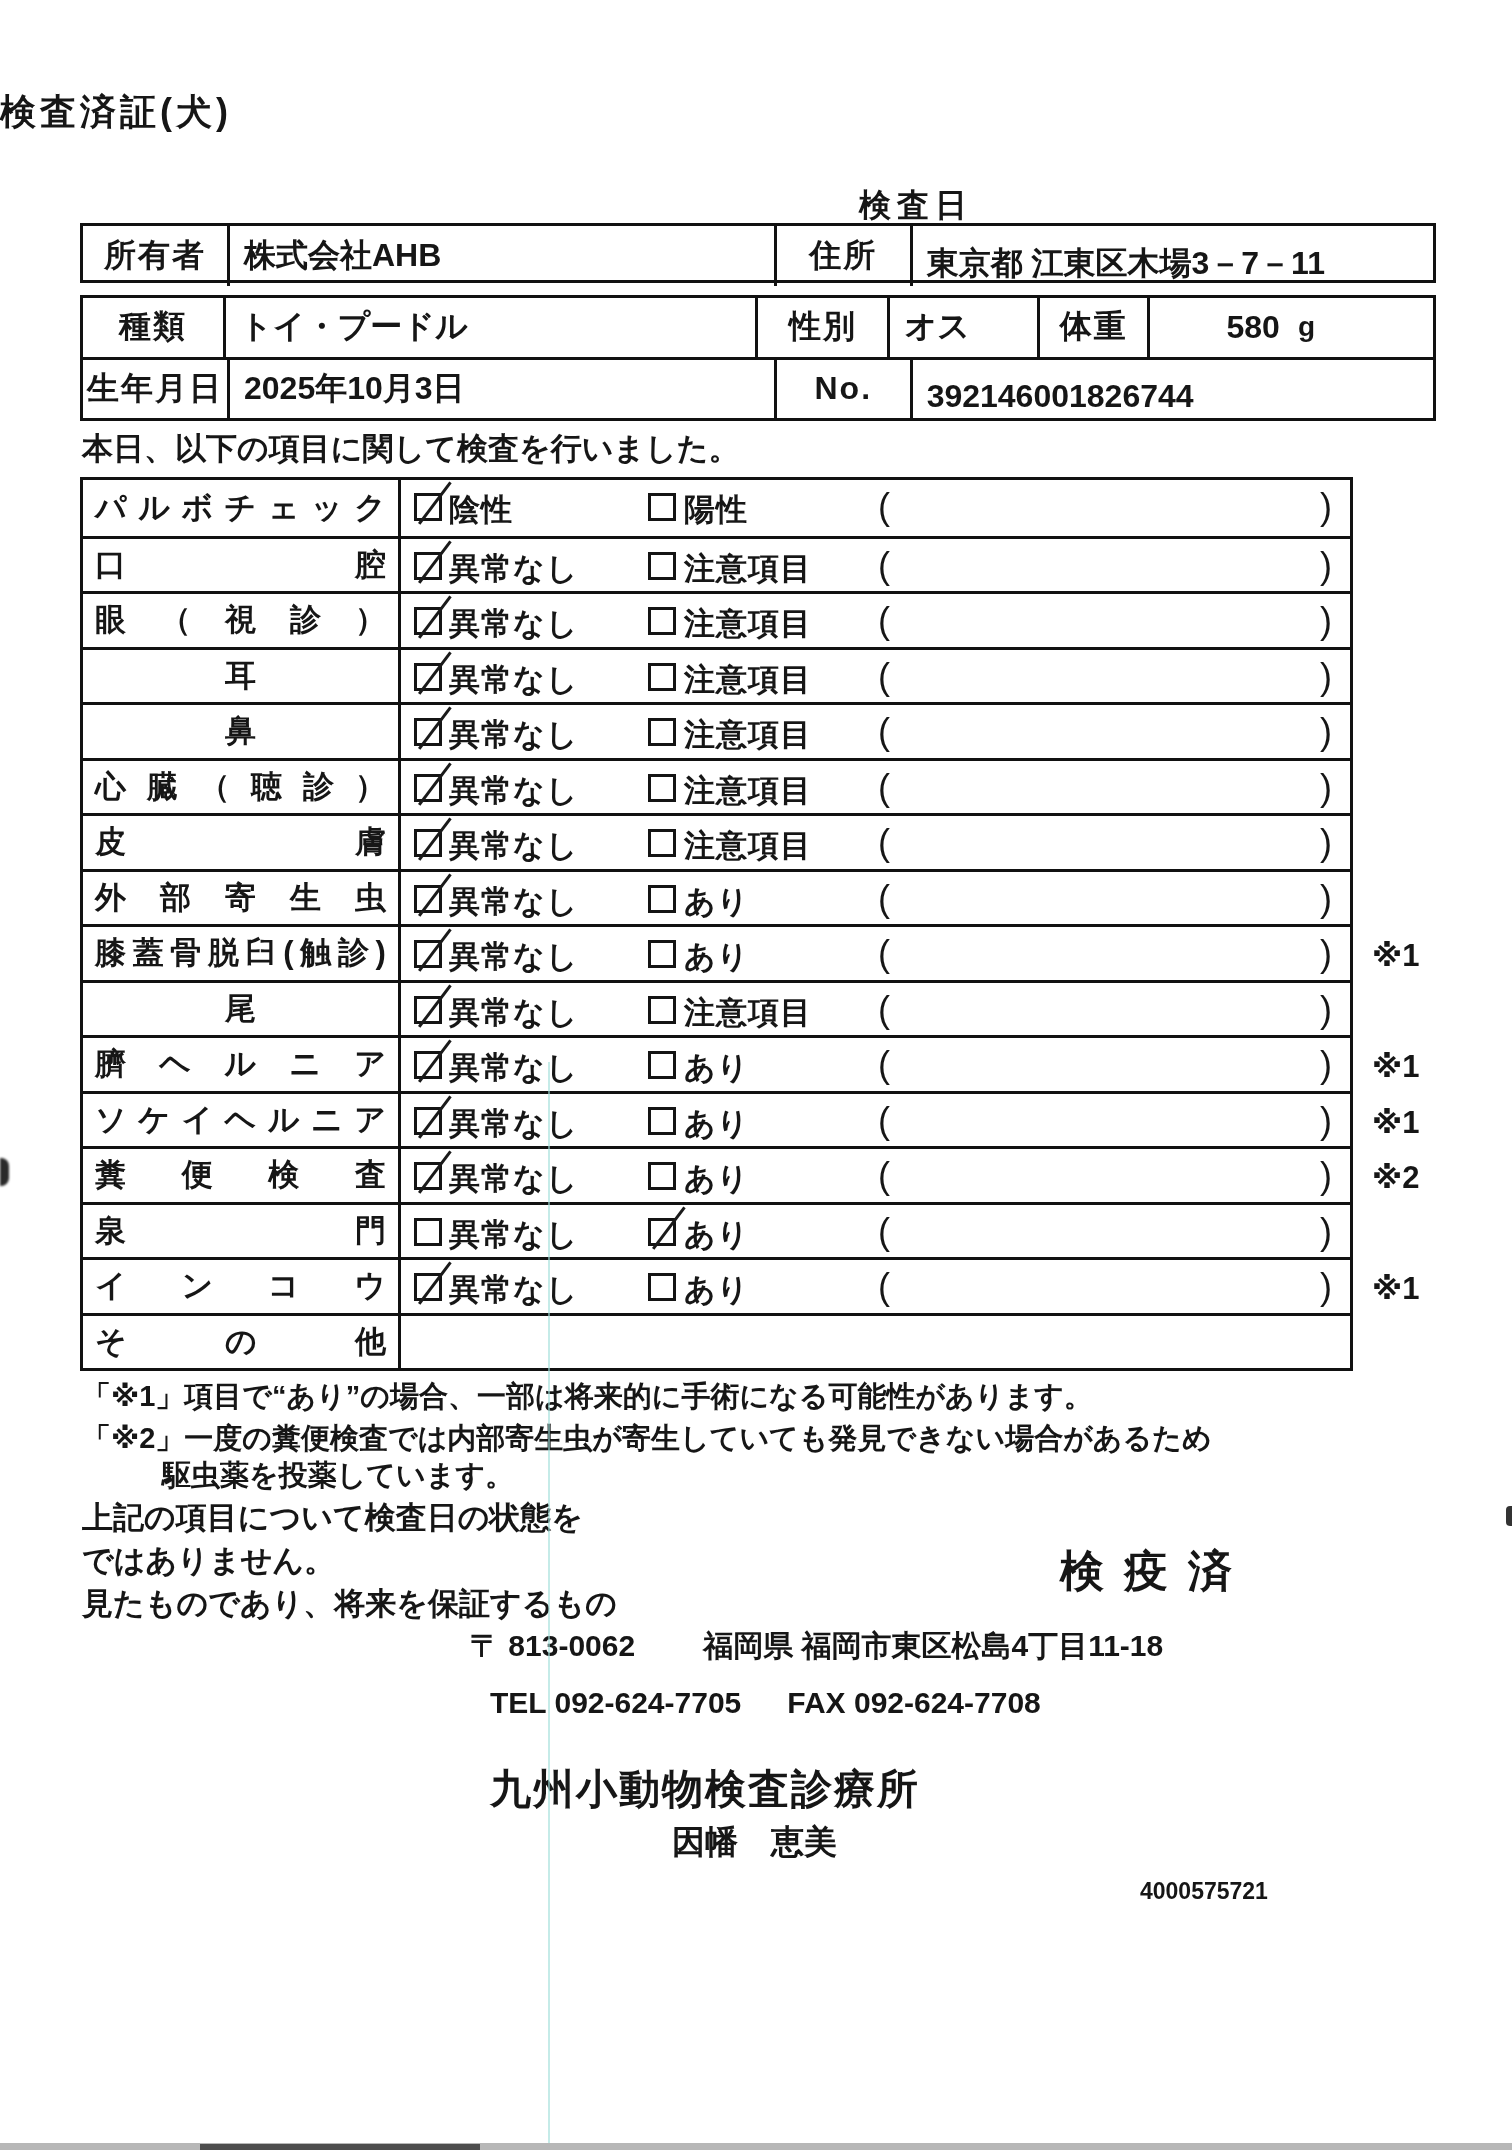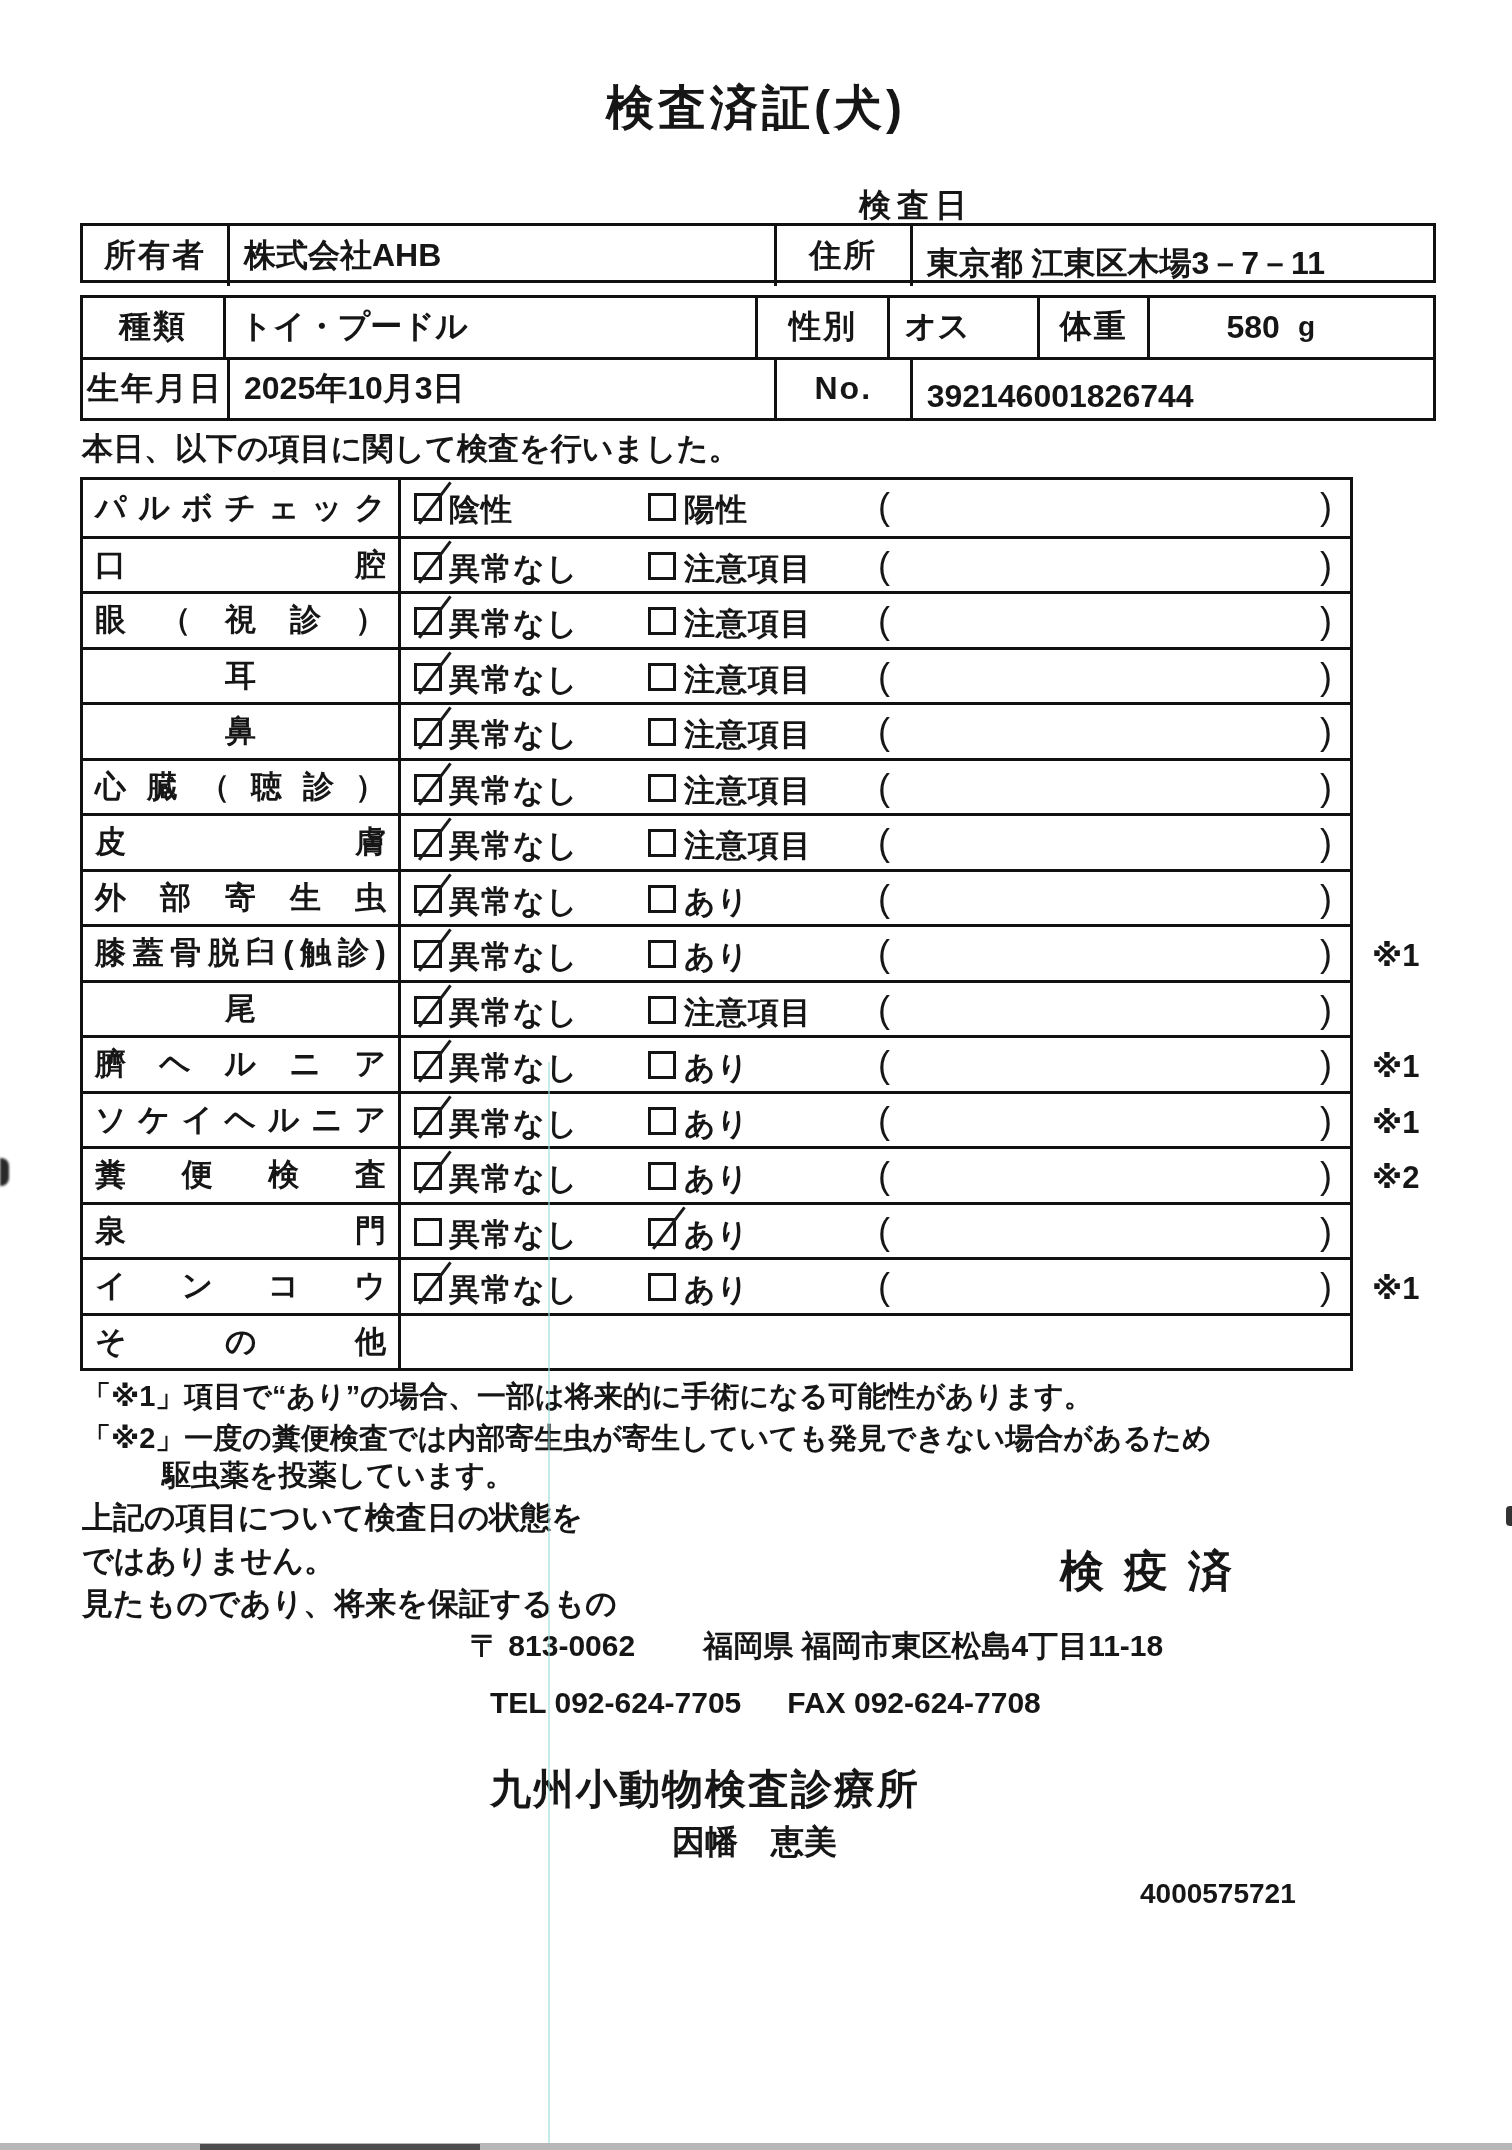--- a/index.html
+++ b/index.html
@@ -4,22 +4,22 @@
 <style>
   html,body{margin:0;padding:0;}
   body{
     width:1512px;height:2150px;position:relative;background:#ffffff;
     font-family:"Liberation Sans","DejaVu Sans",sans-serif;color:#161616;
     overflow:hidden;
   }
   .abs{position:absolute;}
   
   .doc-title{
-    left:0;top:76px;width:100%;text-align:center;
-    font-size:48px;font-weight:700;letter-spacing:4px;
+    left:0;top:88px;width:100%;
+    font-size:36px;font-weight:700;letter-spacing:4px;
   }
   .insp-date-row{left:859px;top:184px;width:571px;display:flex;justify-content:flex-start;flex-direction:column;}
   .insp-date-label{font-size:32px;font-weight:700;letter-spacing:6px;}
   .insp-date-value{font-size:32px;font-weight:700;}
   
   .ttable{border:3px solid #111;display:flex;flex-direction:column;background:#fff;}
   .trow{display:flex;flex:1;}
   .trow + .trow{border-top:3px solid #111;}
   .tcell{border-right:3px solid #111;display:flex;align-items:center;font-weight:700;font-size:32px;box-sizing:border-box;}
   .tcell:last-child{border-right:none;}
@@ -57,21 +57,21 @@
   
   .note-line{left:82px;font-size:29px;font-weight:700;}
   .note-cont{left:162px;font-size:29px;font-weight:700;}
   .disclaimer{left:82px;top:1496px;font-size:31px;font-weight:700;line-height:43px;}
   .stamp{left:1060px;top:1542px;font-size:44px;font-weight:700;letter-spacing:20px;}
   
   .postal-row{left:470px;top:1626px;display:flex;gap:68px;font-size:30px;font-weight:700;}
   .tel-row{left:490px;top:1686px;display:flex;gap:46px;font-size:30px;font-weight:700;}
   .clinic-name{left:490px;top:1762px;font-size:41px;font-weight:700;letter-spacing:2px;}
   .vet-name{left:672px;top:1820px;font-size:33px;font-weight:700;}
-  .serial{left:1140px;top:1878px;font-size:28px;font-weight:700;}
+  .serial{left:1140px;top:1878px;font-size:23px;font-weight:700;}
   
   .scan-line{left:548px;top:1062px;width:2px;height:1088px;background:#9fded8;opacity:.6;}
   .edge-smudge{left:0;top:1158px;width:9px;height:28px;background:#2a2a2a;border-radius:0 8px 8px 0;filter:blur(1px);}
   .edge-tick{right:0;top:1506px;width:6px;height:20px;background:#333;border-radius:4px 0 0 4px;}
   .bottom-bar{left:0;top:2143px;width:1512px;height:7px;background:#b7b7b7;}
   .bottom-bar-dark{left:200px;top:2144px;width:280px;height:6px;background:#4d4d4d;}
 </style>
 </head>
 <body>
 

